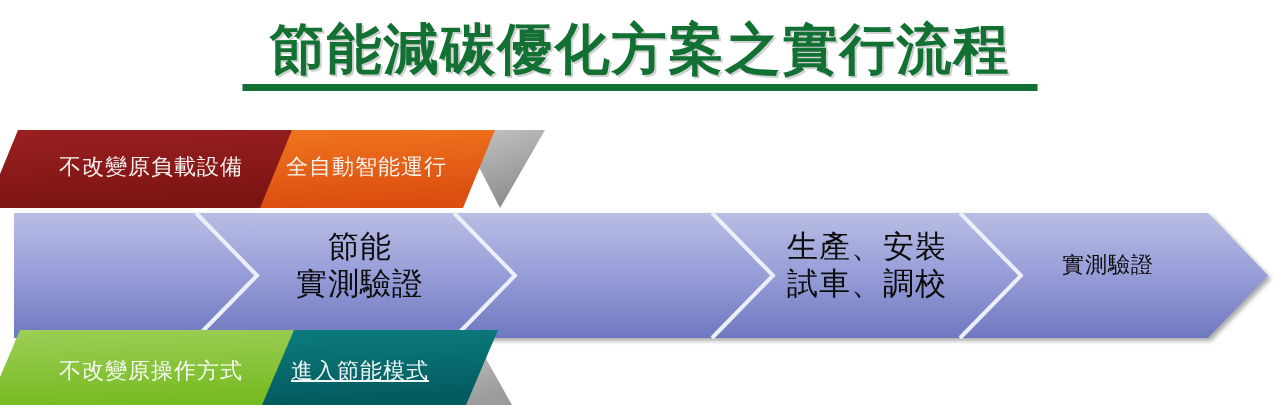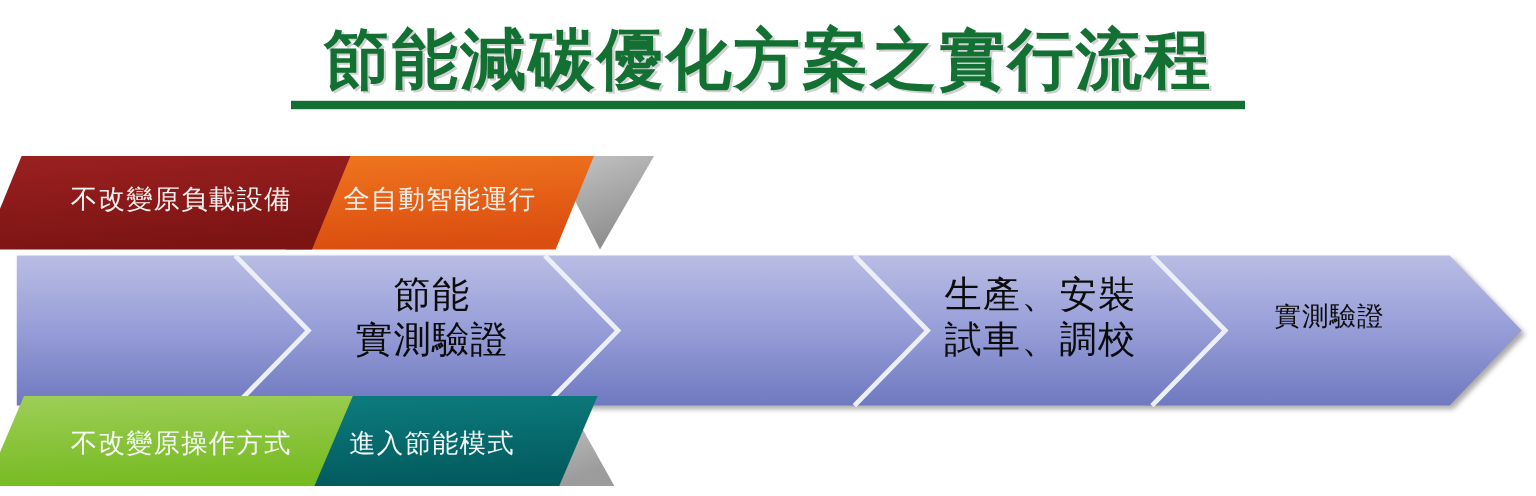--- a/index.html
+++ b/index.html
@@ -68,21 +68,21 @@
     font-size: 22px;
     font-weight: normal;
     color: #f4f1ee;
     letter-spacing: 1px;
     white-space: nowrap;
     line-height: 1;
   }
   #top-label-a { left: 59px;  top: 156px; }
   #top-label-b { left: 286px; top: 156px; }
   #bottom-label-a { left: 59px;  top: 360px; color: #f7faf6; }
-  #bottom-label-b { left: 291px; top: 360px; color: #f2f7f6; }
+  #bottom-label-b { left: 291px; top: 360px; color: #f2f7f6; text-decoration: underline; }
 
   
   #process-svg {
     position: absolute;
     left: 0;
     top: 205px;
   }
 
   .step-label {
     position: absolute;

